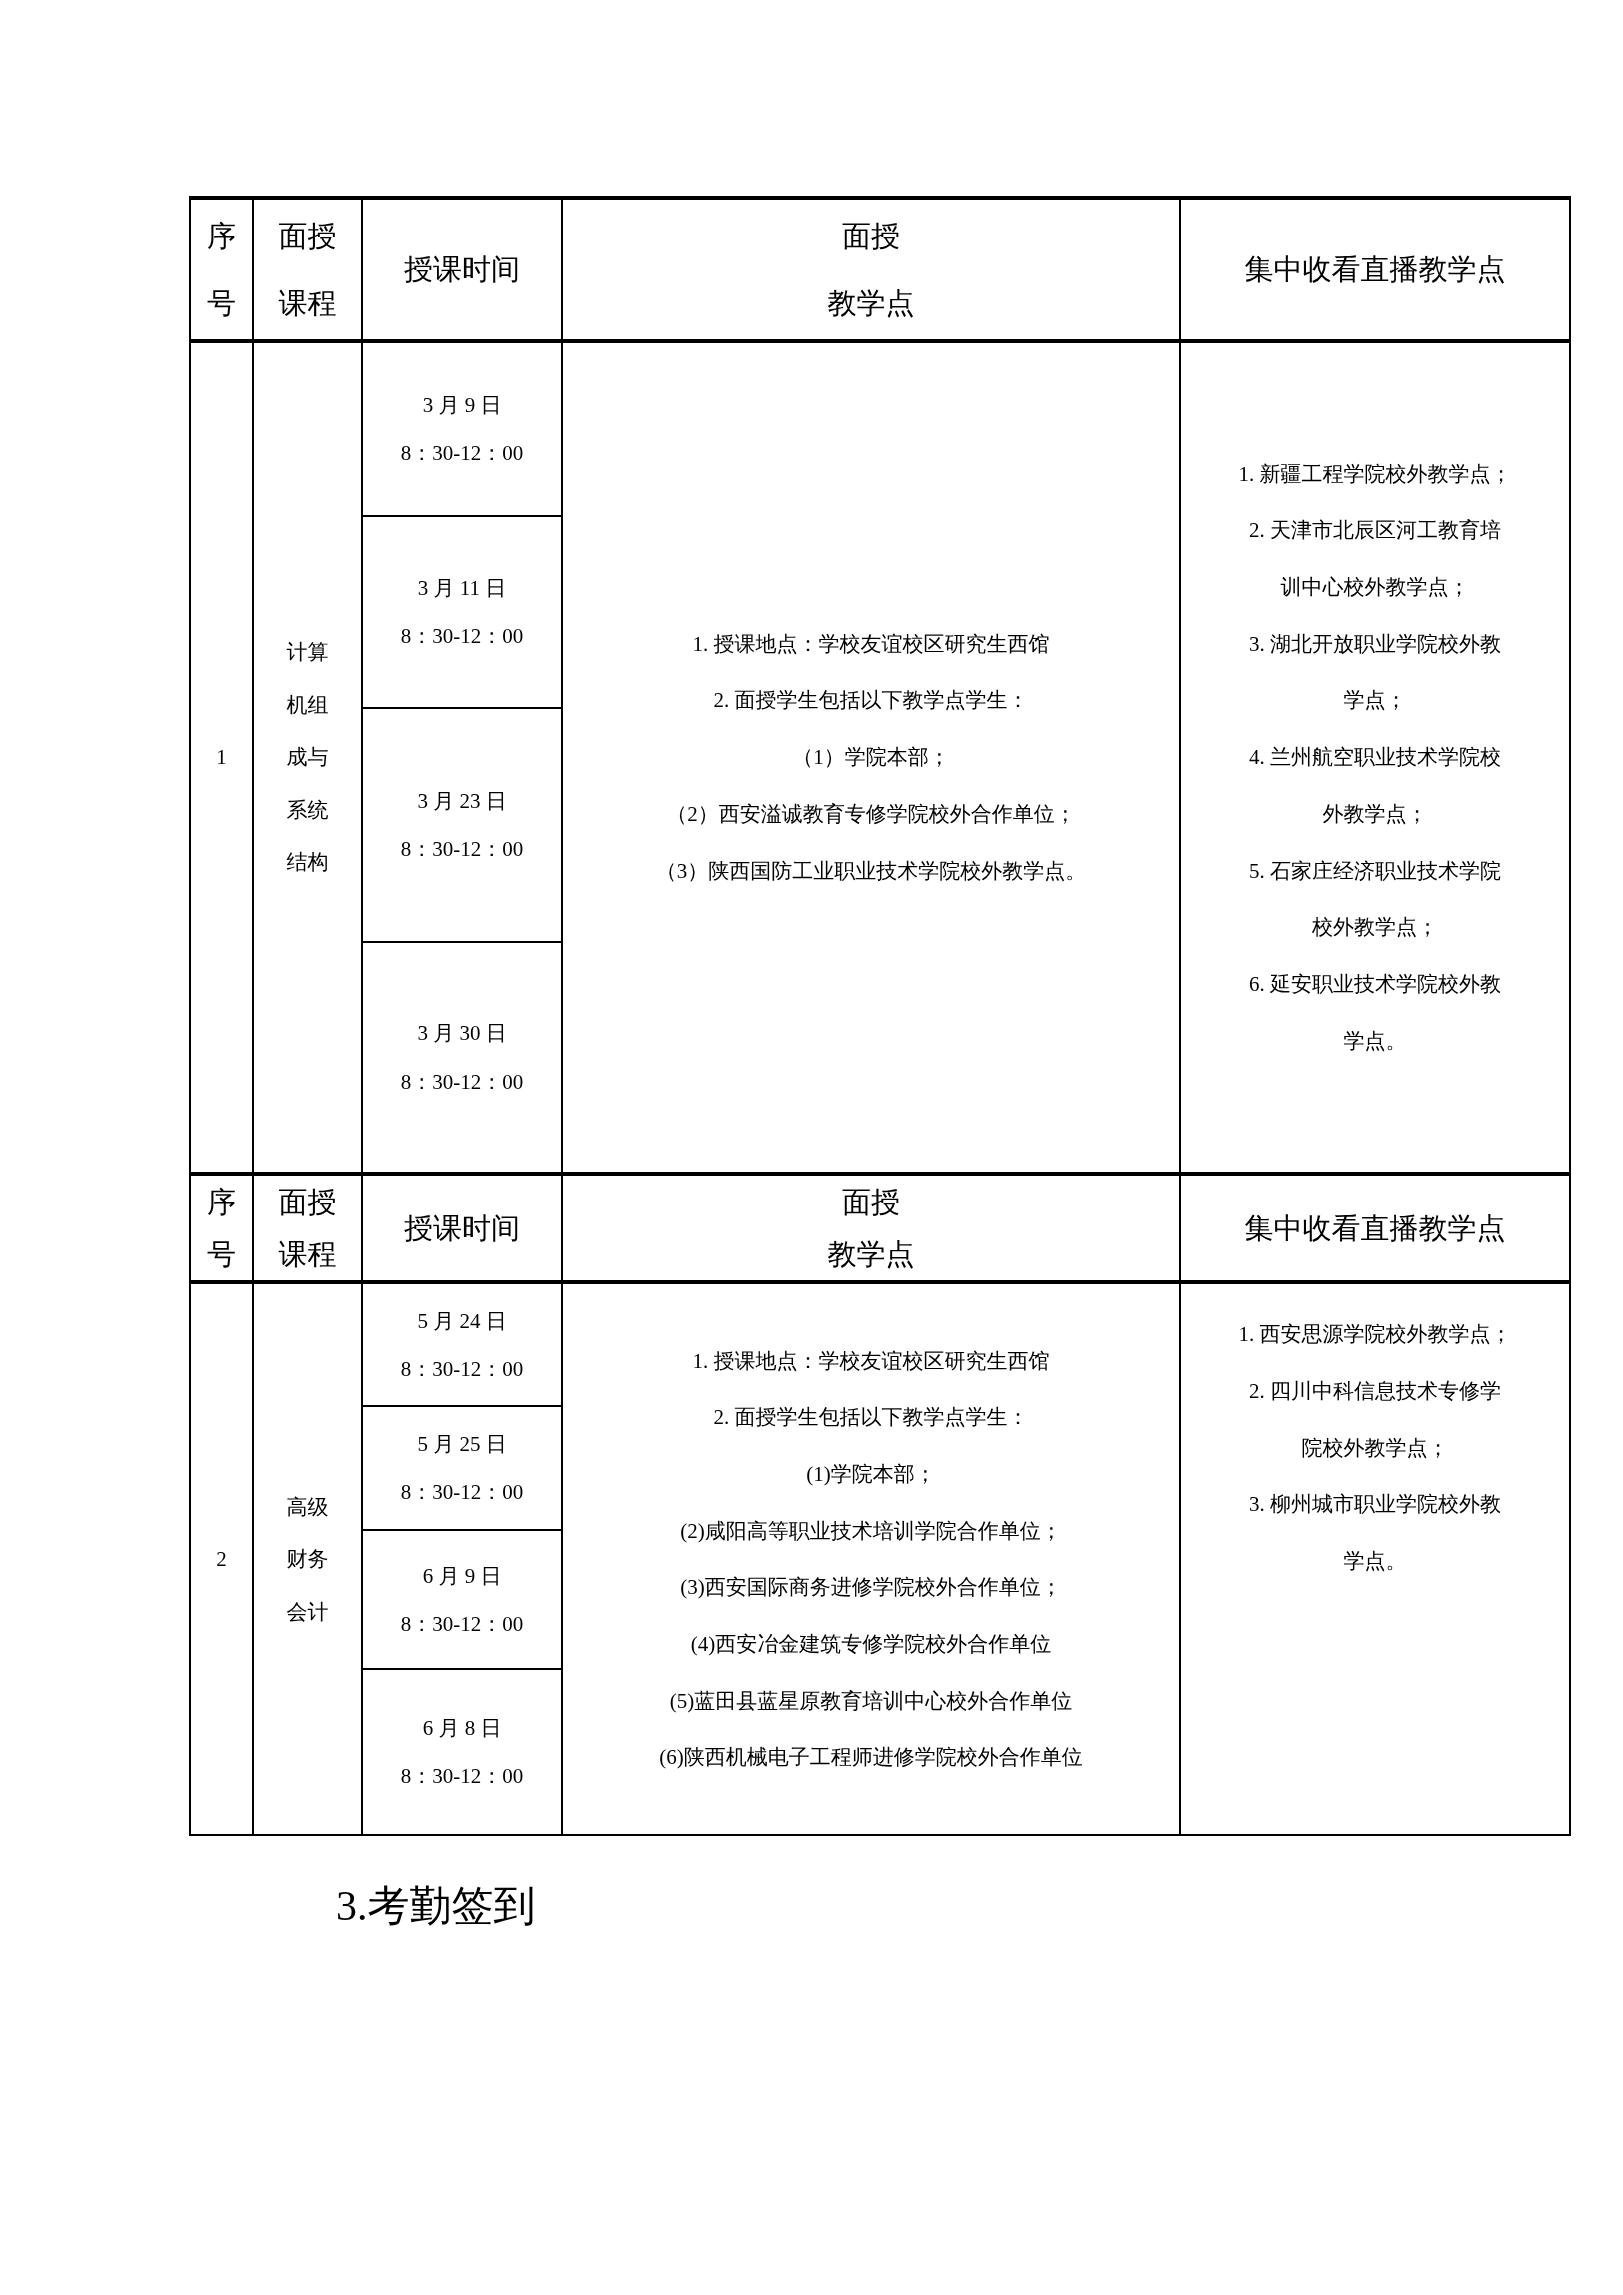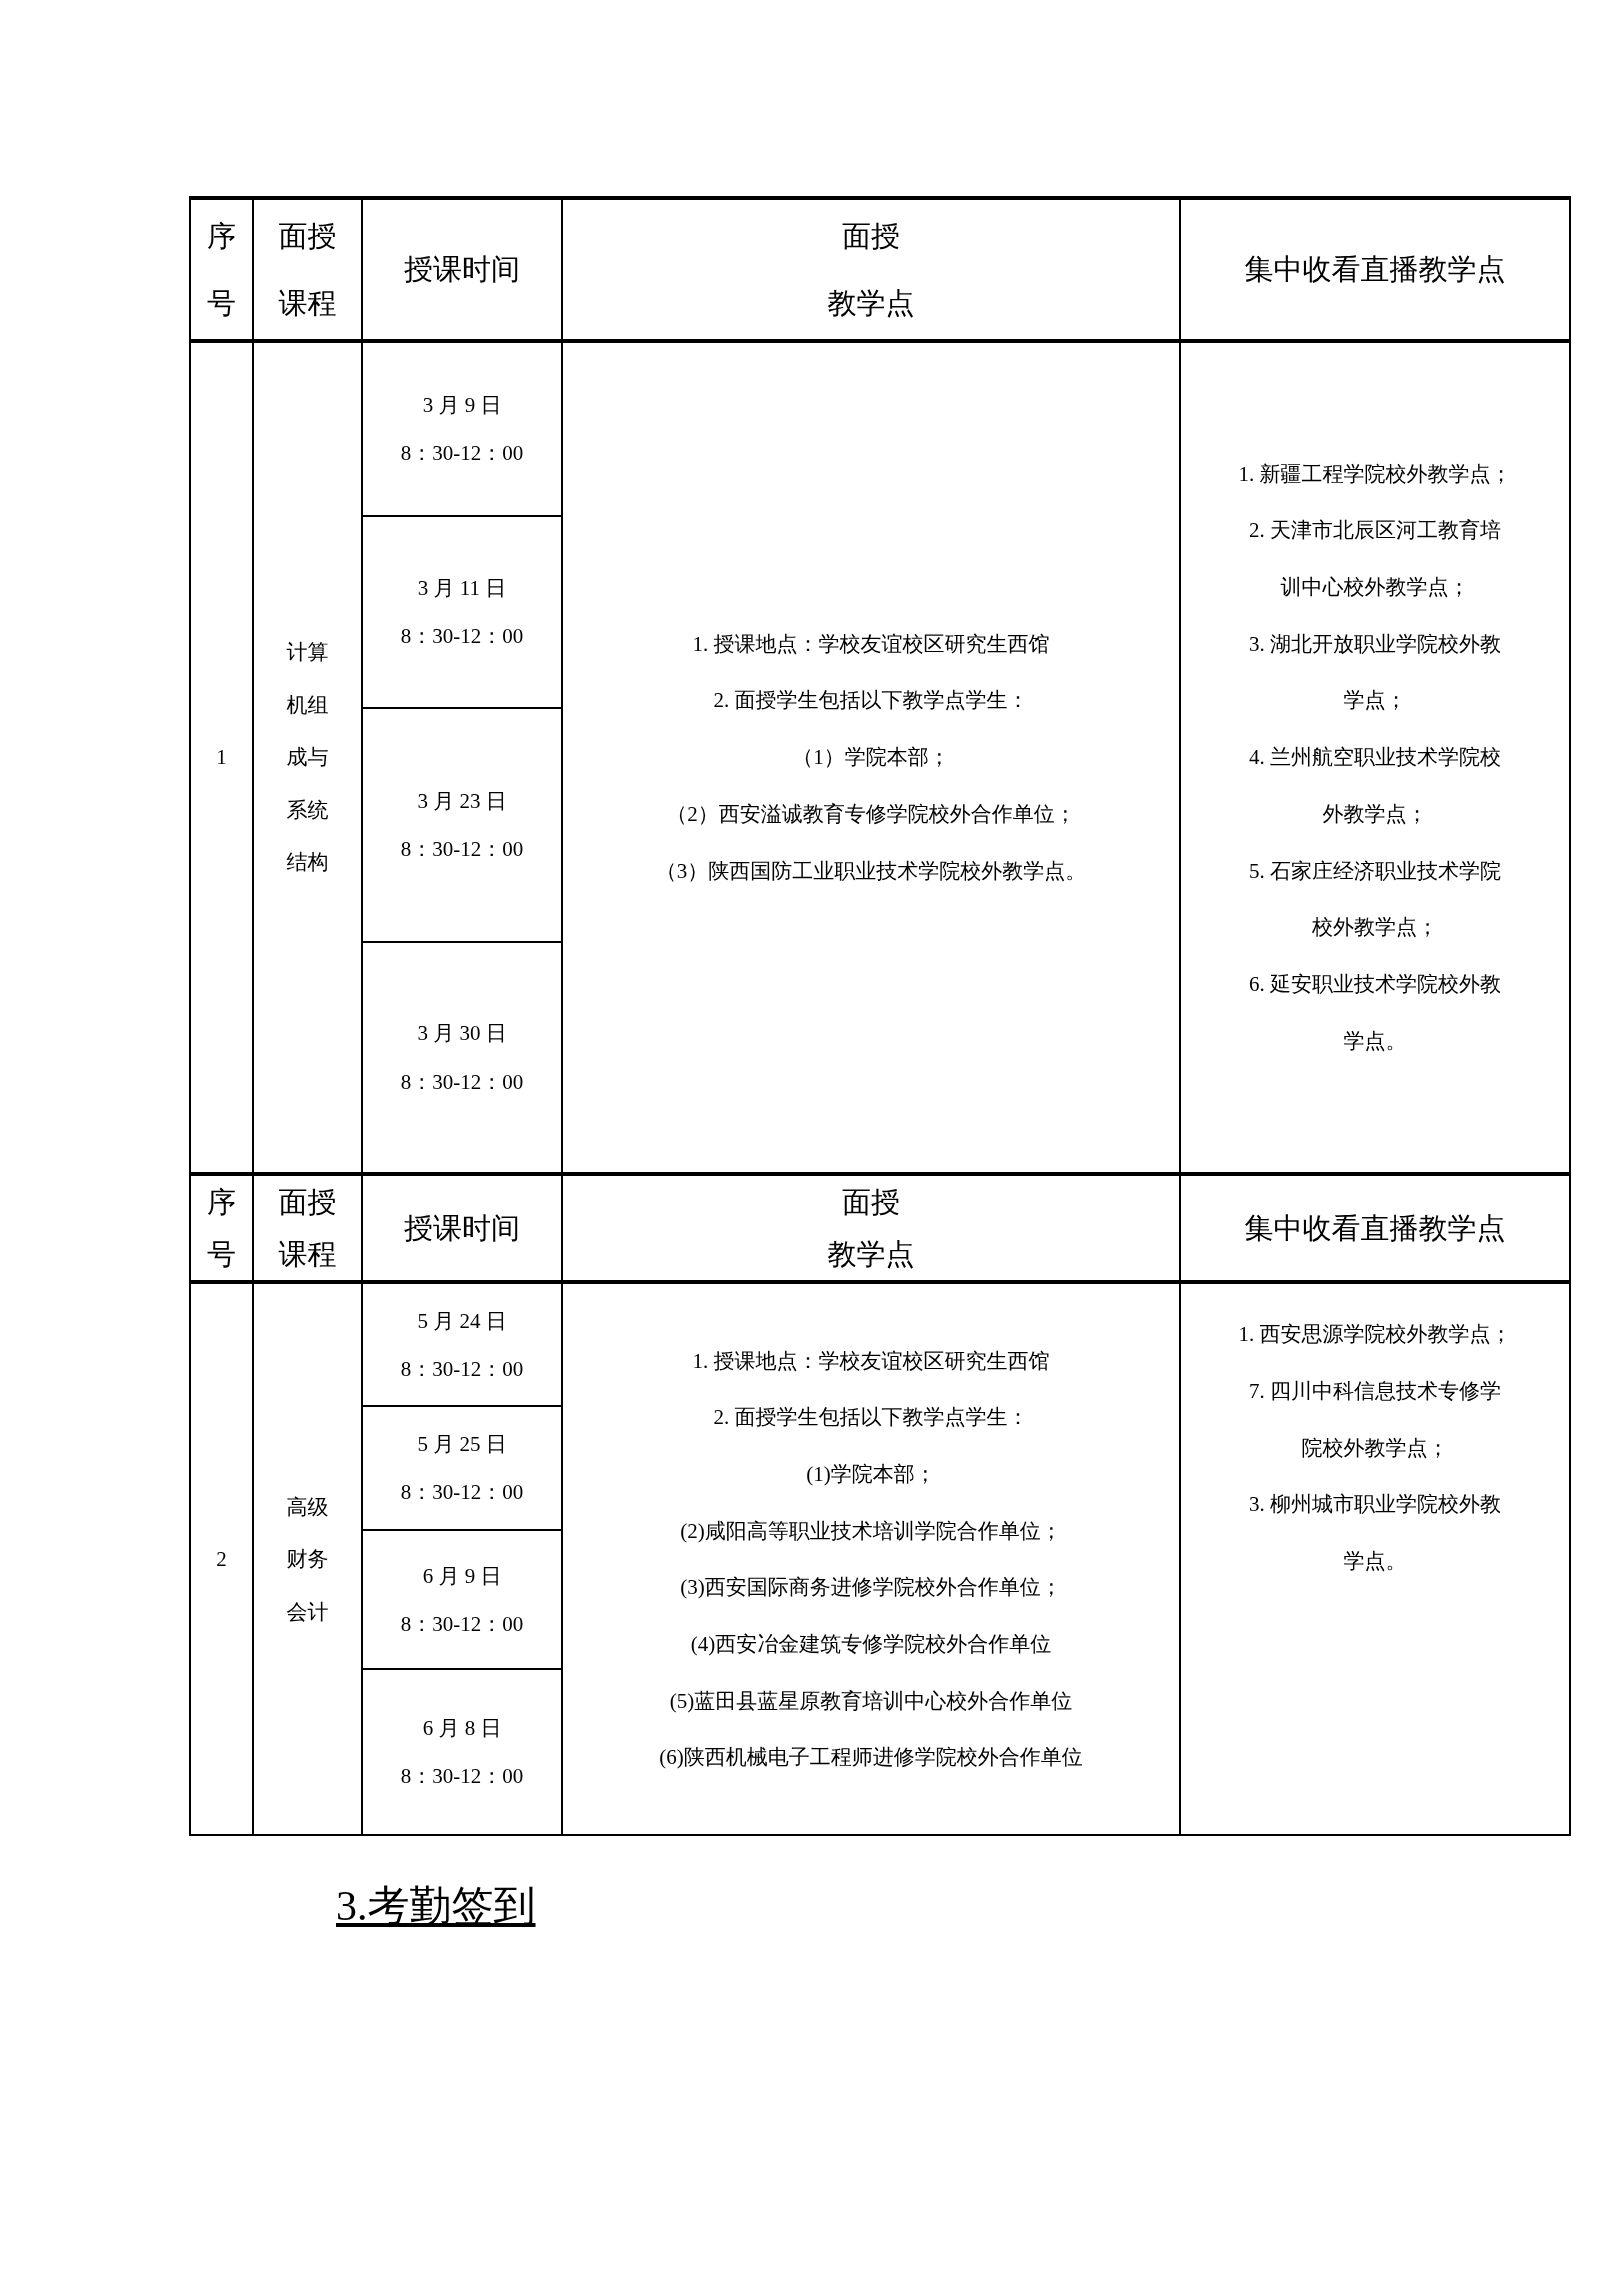--- a/index.html
+++ b/index.html
@@ -32,21 +32,21 @@
     padding:6.5px 14.4px;
     margin-left:15px;
   }
   
   .h218{height:143px;} .h267{height:175px;} .h294{height:192px;}
   .h357{height:234px;} .h355{height:232px;} .h164{height:107px;}
   .h190{height:124px;} .h212{height:139px;} .h253{height:166px;}
   
   .footer{
     position:absolute;left:252px;top:1852px;width:1152px;
-    font-size:42px;line-height:108px;text-decoration:underline;
+    font-size:42px;line-height:108px;
   }
   .footer .indent{text-indent:84px;}
 </style>
 </head>
 <body>
 
 <table class="doc-table">
   <colgroup>
     <col style="width:63px">
     <col style="width:109px">
@@ -136,21 +136,21 @@
       </td>
       <td rowspan="4" class="txt pre">1. 授课地点：学校友谊校区研究生西馆
 2. 面授学生包括以下教学点学生：
 (1)学院本部；
 (2)咸阳高等职业技术培训学院合作单位；
 (3)西安国际商务进修学院校外合作单位；
 (4)西安冶金建筑专修学院校外合作单位
 (5)蓝田县蓝星原教育培训中心校外合作单位
 (6)陕西机械电子工程师进修学院校外合作单位</td>
       <td rowspan="4" class="txt pre" style="vertical-align:top;padding-top:22px;">1. 西安思源学院校外教学点；
-7. 四川中科信息技术专修学
+2. 四川中科信息技术专修学
 院校外教学点；
 3. 柳州城市职业学院校外教
 学点。</td>
     </tr>
     <tr class="h190">
       <td class="time-cell">
         <div>5 月 25 日</div>
         <div>8：30-12：00</div>
       </td>
     </tr>

